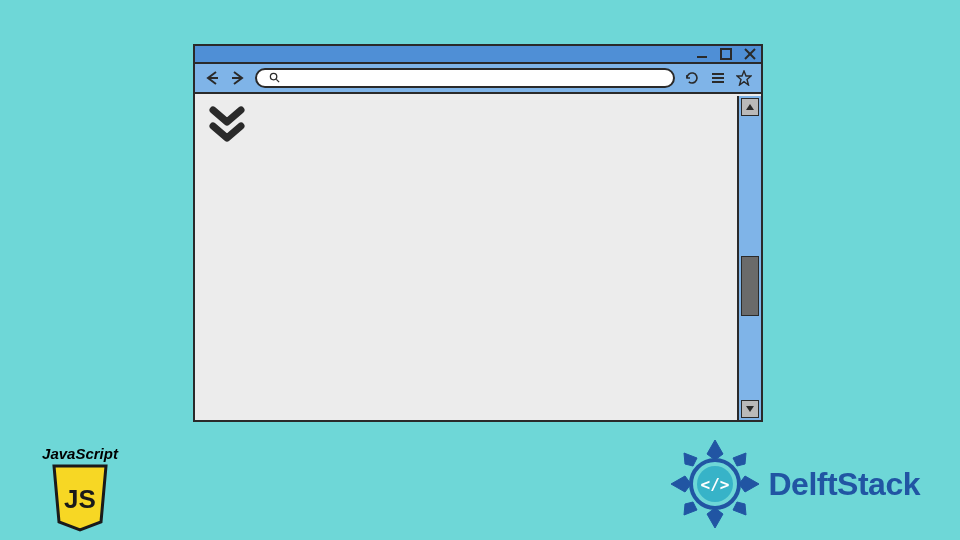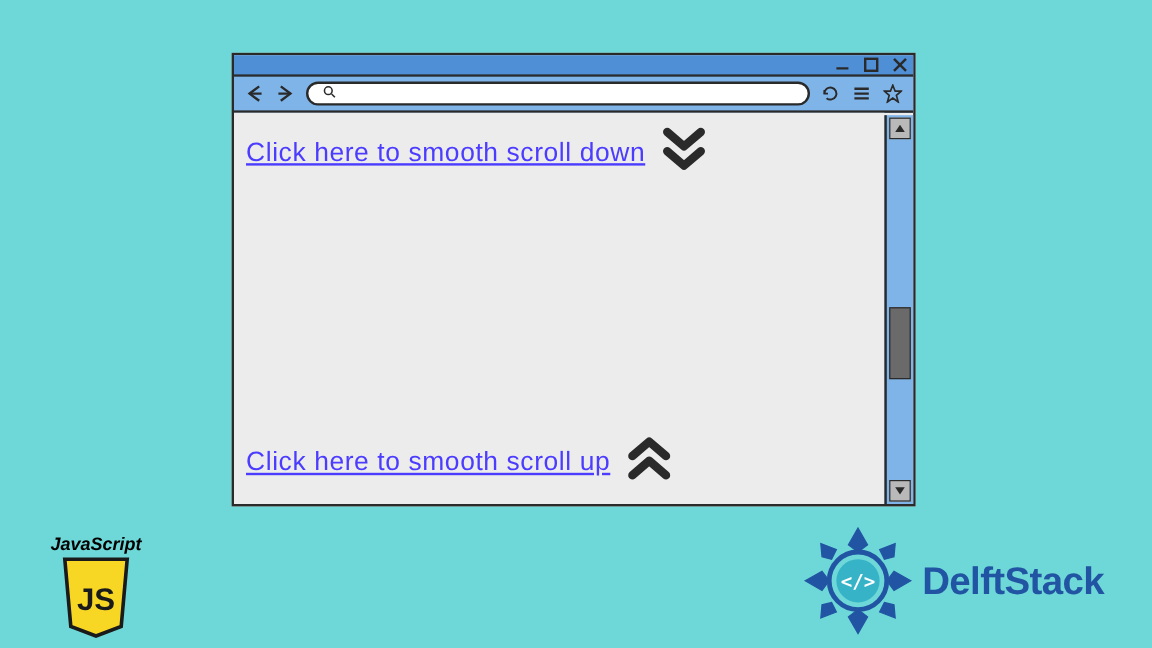--- a/index.html
+++ b/index.html
@@ -211,36 +211,24 @@
     <span class="tb-icon">
       <svg width="16" height="16" viewBox="0 0 16 16">
           <path d="M8 1 L10 6 L15 6 L11 9.5 L12.5 15 L8 11.7 L3.5 15 L5 9.5 L1 6 L6 6 Z" fill="none" stroke="#2a2a2a" stroke-width="1.4"></path>
         </svg>
     </span>
   </div>
 
   <div class="content">
     <div>
       <a class="link">
-        <span>Click here to smooth scroll down</span>
         <span class="chevrons">
           <svg width="44" height="44" viewBox="0 0 44 44">
             <path d="M8 8 L22 20 L36 8" fill="none" stroke="#2a2a2a" stroke-width="7" stroke-linecap="round" stroke-linejoin="round"></path>
             <path d="M8 24 L22 36 L36 24" fill="none" stroke="#2a2a2a" stroke-width="7" stroke-linecap="round" stroke-linejoin="round"></path>
-          </svg>
-        </span>
-      </a>
-    </div>
-    <div>
-      <a class="link">
-        <span>Click here to smooth scroll up</span>
-        <span class="chevrons">
-          <svg width="44" height="44" viewBox="0 0 44 44">
-            <path d="M8 20 L22 8 L36 20" fill="none" stroke="#2a2a2a" stroke-width="7" stroke-linecap="round" stroke-linejoin="round"></path>
-            <path d="M8 36 L22 24 L36 36" fill="none" stroke="#2a2a2a" stroke-width="7" stroke-linecap="round" stroke-linejoin="round"></path>
           </svg>
         </span>
       </a>
     </div>
   </div>
 
   <div class="scrollbar">
     <div class="sb-btn sb-up">
       <svg width="10" height="10" viewBox="0 0 10 10">
           <path d="M1 8 L5 2 L9 8 Z" fill="#2a2a2a"></path>

